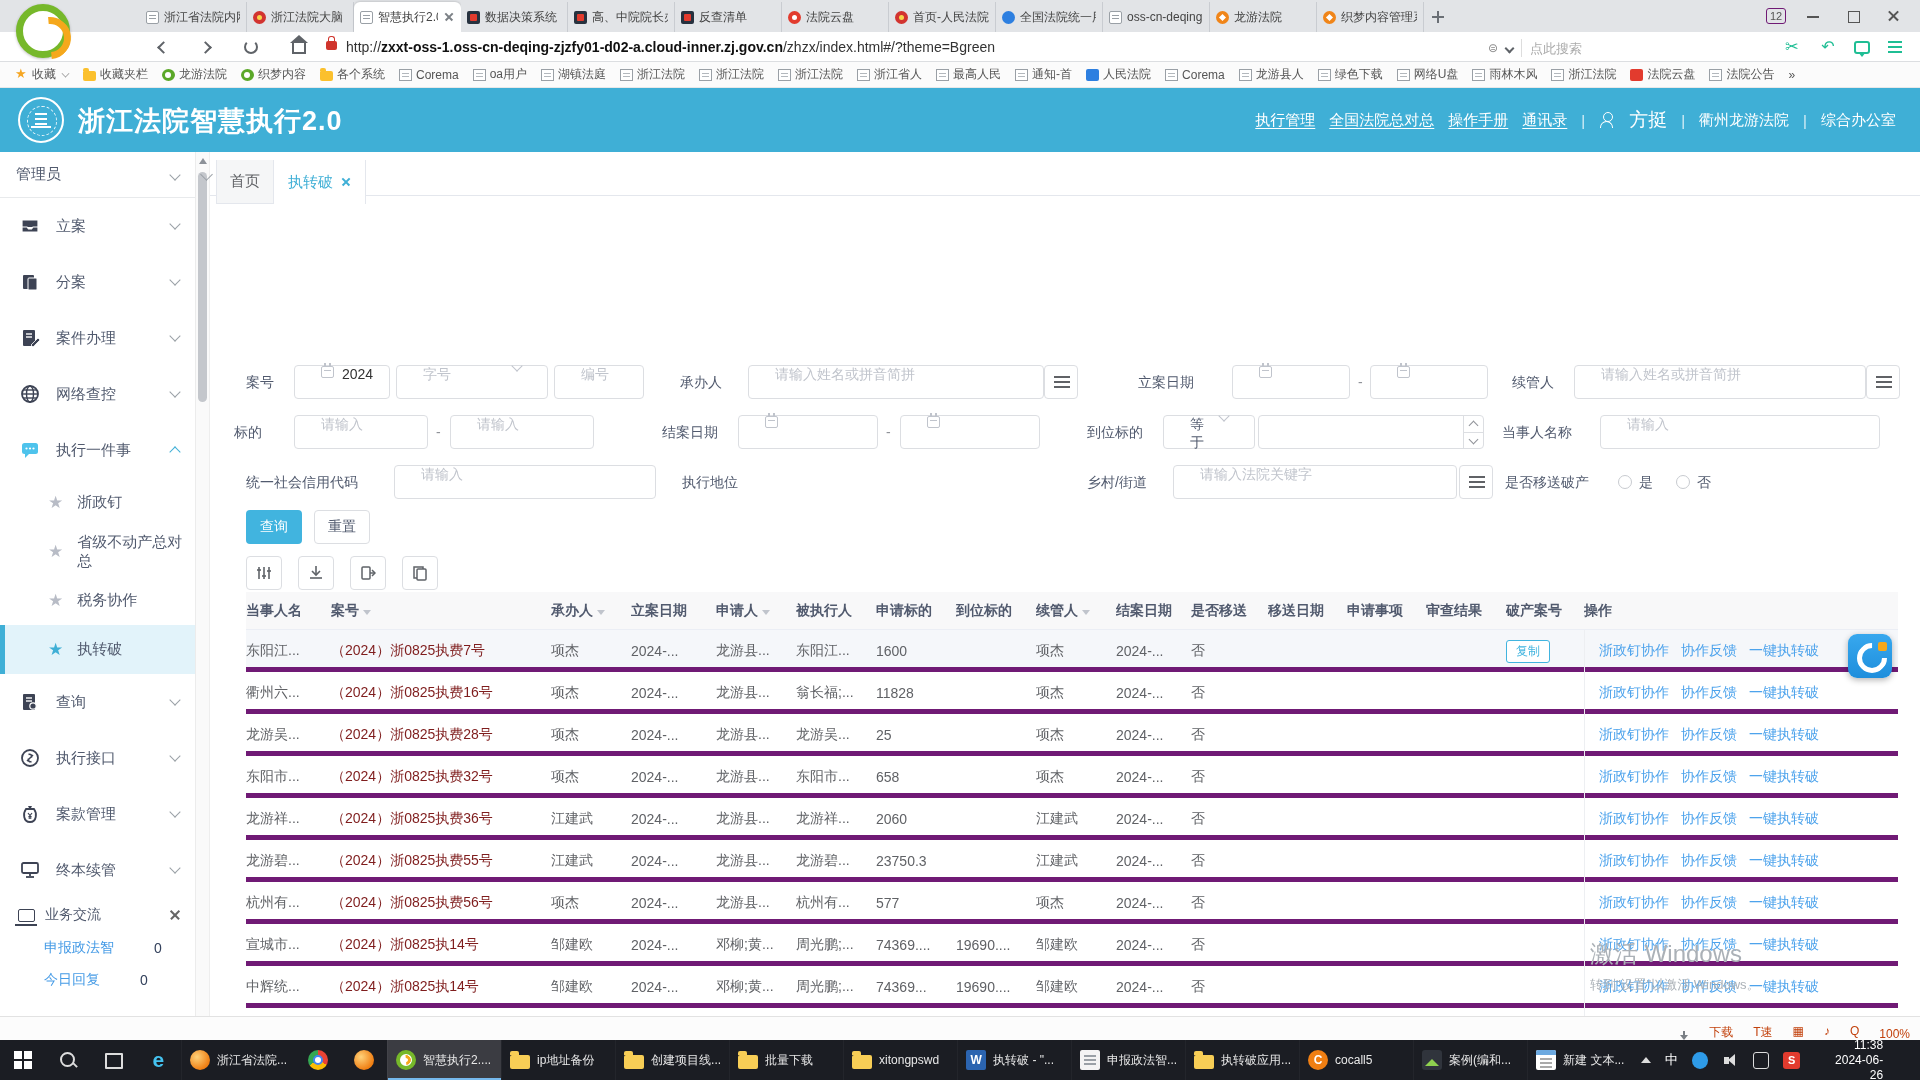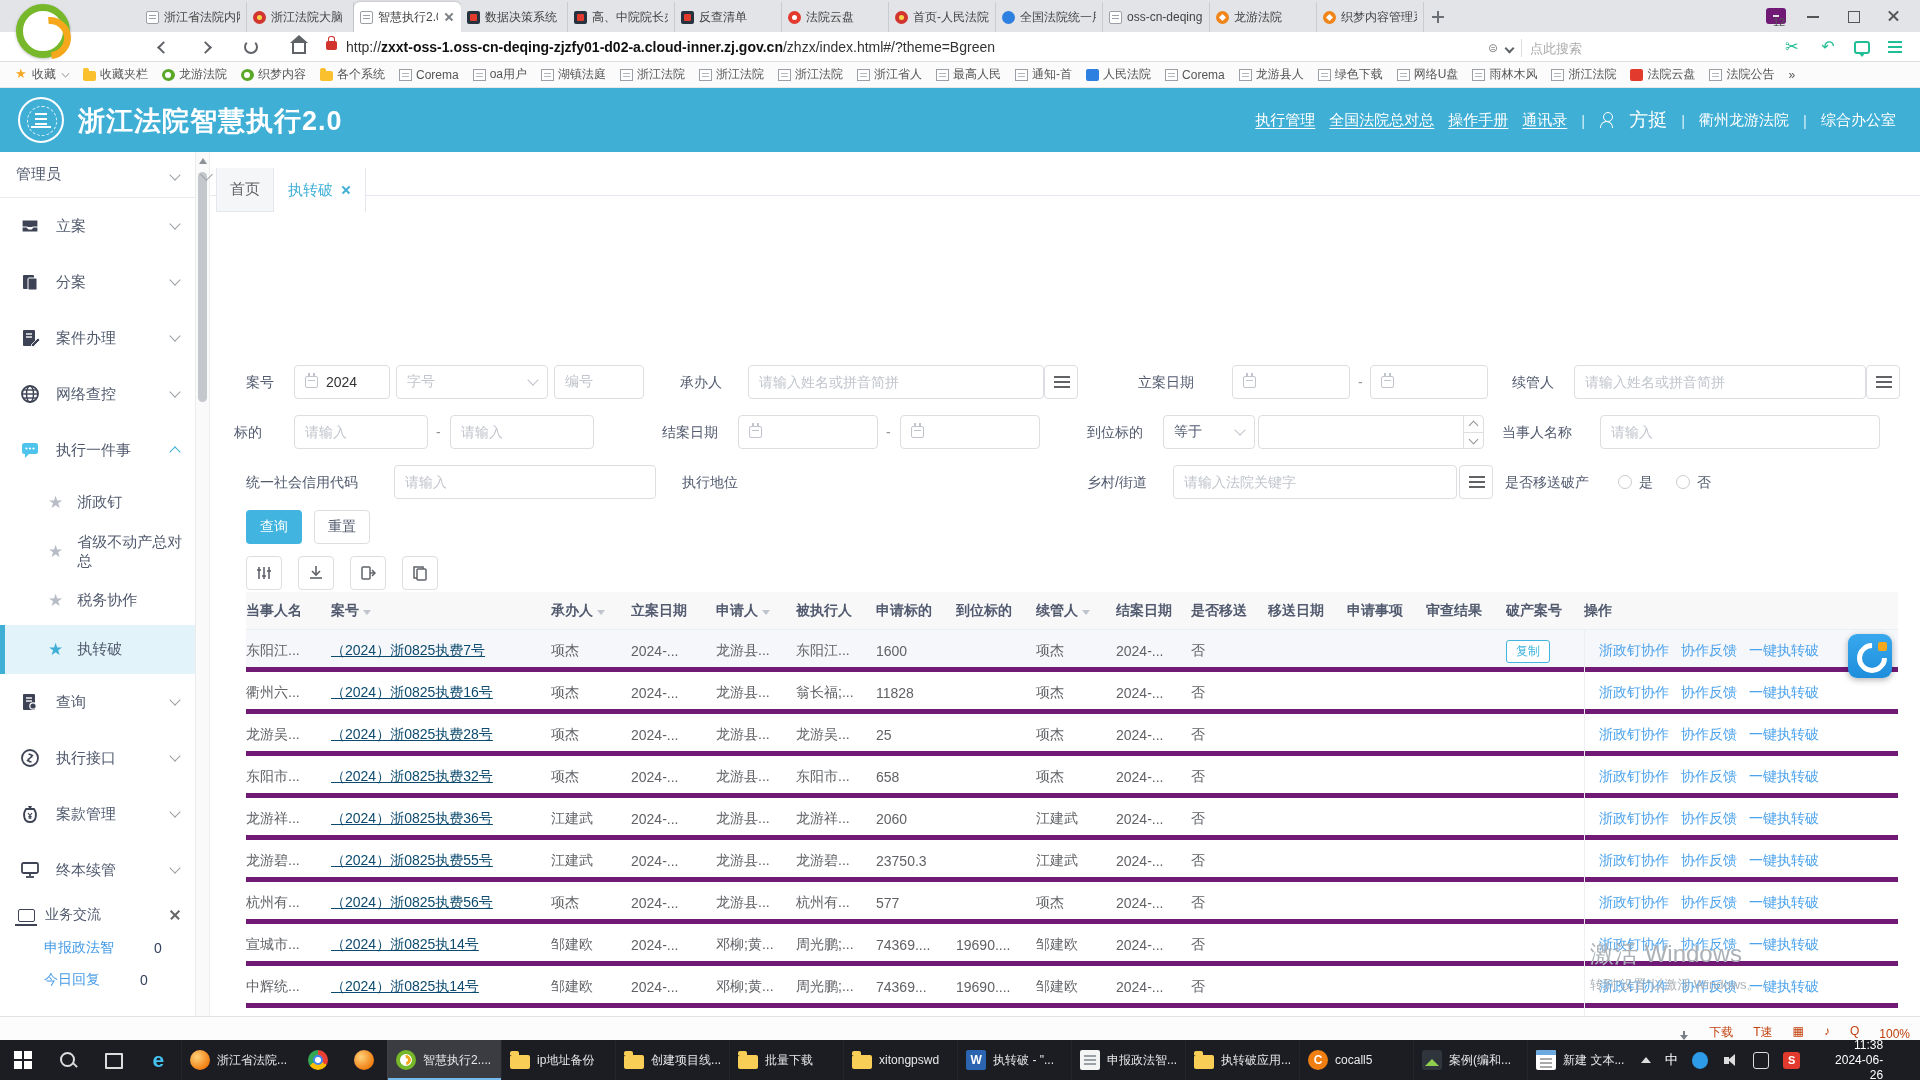--- a/index.html
+++ b/index.html
@@ -28,21 +28,21 @@
   .fav.blue { border-radius:50%; background:#2D7FE0; }
   .fav.orange { border-radius:50%; background:#F08519; }
   .fav.orange::after{ content:""; position:absolute; left:4px; top:4px; width:5px; height:5px; background:#fff; transform:rotate(45deg); }
   .tab-close { width:12px; height:12px; position:relative; flex:0 0 12px; }
   .tab-close::before,.tab-close::after{ content:""; position:absolute; left:1px; top:5px; width:10px; height:1.5px; background:#7c8186; }
   .tab-close::before{ transform:rotate(45deg);} .tab-close::after{ transform:rotate(-45deg);}
   #newtab-btn { width:28px; height:28px; margin-top:1px; position:relative; }
   #newtab-btn::before,#newtab-btn::after{ content:""; position:absolute; background:#6a6f75; }
   #newtab-btn::before{ left:8px; top:13px; width:12px; height:2px; } #newtab-btn::after{ left:13px; top:8px; width:2px; height:12px; }
   #win-controls { position:absolute; right:0; top:0; height:32px; display:flex; align-items:center; gap:14px; padding-right:14px; }
-  #tab-count { width:20px; height:16px; border:7px solid #701a75; border-radius:3px; font-size:11px; color:#555; text-align:center; line-height:14px; }
+  #tab-count { width:20px; height:16px; border:1px solid #701a75; border-radius:3px; font-size:11px; color:#555; text-align:center; line-height:14px; }
   .wc { width:26px; height:20px; position:relative; }
   #btn-min::after{ content:""; position:absolute; left:7px; top:10px; width:12px; height:2px; background:#555; }
   #btn-max::after{ content:""; position:absolute; left:8px; top:5px; width:10px; height:10px; border:1.5px solid #555; }
   #btn-close::before,#btn-close::after{ content:""; position:absolute; left:7px; top:9px; width:13px; height:1.8px; background:#555; }
   #btn-close::before{ transform:rotate(45deg);} #btn-close::after{ transform:rotate(-45deg);}
   
   #navbar { position:absolute; left:0; top:32px; width:1920px; height:30px; background:#fff; border-bottom:1px solid #DCDEE1; }
   .nav-ic { position:absolute; top:4px; width:22px; height:22px; color:#5f6368; font-size:15px; text-align:center; line-height:22px; }
   .chev { width:9px; height:9px; border-left:2px solid #5f6368; border-bottom:2px solid #5f6368; display:inline-block; }
   #nav-back .chev{ transform:rotate(45deg); margin-left:4px; } #nav-fwd .chev{ transform:rotate(-135deg); margin-right:4px; }
@@ -115,30 +115,30 @@
   #vstrip { position:absolute; left:196px; top:152px; width:14px; height:864px; background:#FAFAFA; border-right:1px solid #EEE; }
   #vstrip .up { position:absolute; left:3px; top:6px; width:0; height:0; border-left:4px solid transparent; border-right:4px solid transparent; border-bottom:6px solid #8d9299; }
   #vstrip .thumb { position:absolute; left:2px; top:20px; width:9px; height:230px; background:#C4C7CC; border-radius:5px; }
   #collapse-ctl { position:absolute; left:214px; top:966px; width:20px; height:20px; }
   #collapse-ctl::before,#collapse-ctl::after{ content:""; width:7px; height:7px; border-left:2px solid #9aa0a6; border-bottom:2px solid #9aa0a6; transform:rotate(45deg); position:absolute; top:6px; }
   #collapse-ctl::before{ left:2px; } #collapse-ctl::after{ left:9px; }
   
   #content { position:absolute; left:210px; top:152px; width:1710px; height:864px; background:#fff; }
   #ws-tabbar { position:absolute; left:0; top:0; width:1710px; height:44px; border-bottom:1px solid #E4E7ED; background:#fff; }
   #ws-caret { position:absolute; left:-8px; top:18px; width:9px; height:9px; border-left:1.6px solid #9aa0a6; border-bottom:1.6px solid #9aa0a6; transform:rotate(-45deg); }
-  .ws-tab { position:absolute; top:16px; height:44px; display:flex; align-items:center; justify-content:center; gap:8px; font-size:15px; }
+  .ws-tab { position:absolute; top:8px; height:44px; display:flex; align-items:center; justify-content:center; gap:8px; font-size:15px; }
   #ws-tab-home { left:6px; width:58px; color:#606266; background:#F5F6F7; border:1px solid #E4E7ED; border-top:none; }
   #ws-tab-zzp { left:64px; width:92px; color:#3FAFD6; background:#fff; border-right:1px solid #E4E7ED; }
   #ws-tab-zzp .x { width:10px; height:10px; position:relative; }
   #ws-tab-zzp .x::before,#ws-tab-zzp .x::after{ content:""; position:absolute; left:0; top:4px; width:10px; height:1.6px; background:#3FAFD6; }
   #ws-tab-zzp .x::before{ transform:rotate(45deg);} #ws-tab-zzp .x::after{ transform:rotate(-45deg);}
   
   .flabel { position:absolute; font-size:14px; color:#515A6E; line-height:34px; white-space:nowrap; }
   .fctl { position:absolute; height:34px; border:1px solid #DCDEE2; border-radius:4px; background:#fff;
-    display:flex; align-items:center; padding:0 10px; font-size:14px; color:#C0C4CC; gap:8px; }
+    display:flex; align-items:flex-start; padding:0 26px; font-size:14px; color:#C0C4CC; gap:8px; }
   .fctl input { border:none; outline:none; width:100%; font-size:14px; color:#333; background:transparent; }
   .fctl input::placeholder { color:#C0C4CC; }
   .fctl .caret { margin-left:auto; width:8px; height:8px; border-left:1.4px solid #C0C4CC; border-bottom:1.4px solid #C0C4CC; transform:rotate(-45deg); margin-top:-4px; flex:0 0 8px; }
   .cal { width:13px; height:12px; border:1.4px solid #C0C4CC; border-radius:2px; position:relative; flex:0 0 13px; }
   .cal::before{ content:""; position:absolute; left:2px; top:-4px; width:2px; height:3px; background:#C0C4CC; box-shadow:5px 0 0 #C0C4CC; }
   .cal::after{ content:""; position:absolute; left:2px; top:3px; width:7px; height:1.4px; background:#C0C4CC; }
   .fdash { position:absolute; font-size:14px; color:#909399; line-height:34px; }
   .listbtn { position:absolute; width:34px; height:34px; border:1px solid #DCDEE2; border-radius:4px; background:#fff; }
   .listbtn::before{ content:""; position:absolute; left:9px; top:10px; width:16px; height:2px; background:#606266; box-shadow:0 5px 0 #606266, 0 10px 0 #606266; }
   .listbtn::after{ content:""; position:absolute; left:6px; top:10px; width:2px; height:2px; background:#606266; box-shadow:0 5px 0 #606266, 0 10px 0 #606266; display:none; }
@@ -154,21 +154,21 @@
   #btn-reset { left:104px; top:358px; width:56px; background:#fff; color:#515A6E; border:1px solid #DCDEE2; }
   .toolbtn { position:absolute; top:404px; width:36px; height:34px; border:1px solid #DCDEE2; border-radius:4px; background:#fff; color:#5f6368; display:flex; align-items:center; justify-content:center; }
   .toolbtn svg{ width:16px; height:16px; }
   
   #grid { position:absolute; left:36px; top:440px; width:1652px; }
   .trow { display:grid; grid-template-columns:85px 220px 80px 85px 80px 80px 80px 80px 80px 75px 77px 79px 79px 80px 78px 294px;
     height:42px; align-items:center; border-bottom:5px solid #701a75; font-size:14px; color:#606266; }
   .trow > div { padding-right:6px; white-space:nowrap; overflow:hidden; }
   #grid-head .trow { height:38px; background:#F8F8F9; color:#515A6E; font-weight:bold; border-bottom:1px solid #EBEEF5; }
   .sortc { display:inline-block; width:0; height:0; border-left:4px solid transparent; border-right:4px solid transparent; border-top:5px solid #C0C4CC; margin-left:4px; }
-  .case-link { color:#0c4a6e;text-decoration:underline; }
+  .case-link { color:#7f1d1d; }
   .ops { display:flex; gap:12px; border-left:1px solid #EDEFF2; padding-left:14px; height:42px; align-items:center; }
   .ops span { color:#4DA3EC; }
   .trow.hovered { background:#F5F7FA; }
   .copy-btn { display:inline-block; border:1px solid #41B4DF; color:#41B4DF; font-size:12px; font-weight:normal; border-radius:3px; padding:2px 9px; background:#fff; }
   
   #watermark { position:absolute; left:1590px; top:938px; color:#ABB1B7; }
   #watermark .l1 { font-size:24px; } #watermark .l2 { font-size:13px; margin-top:6px; }
   #float-chat { position:absolute; left:1848px; top:634px; width:44px; height:44px; border-radius:9px;
     background:linear-gradient(180deg,#38A8EE,#1E8EDC); box-shadow:0 2px 6px rgba(0,0,0,.3); }
   #float-chat::before{ content:""; position:absolute; left:9px; top:9px; width:20px; height:20px; border:5px solid #fff; border-right-color:transparent; border-radius:50%; transform:rotate(-45deg); }

